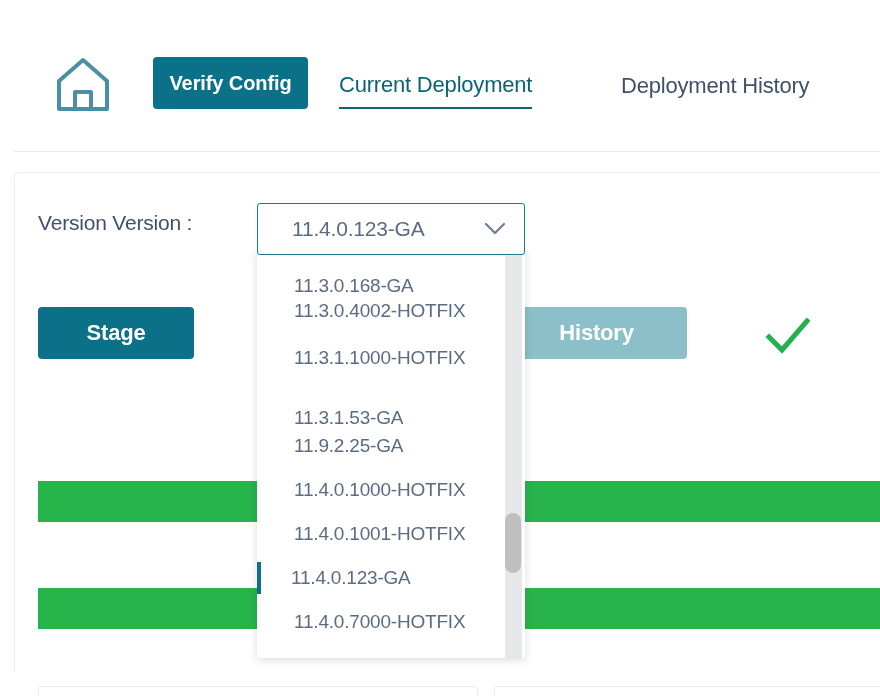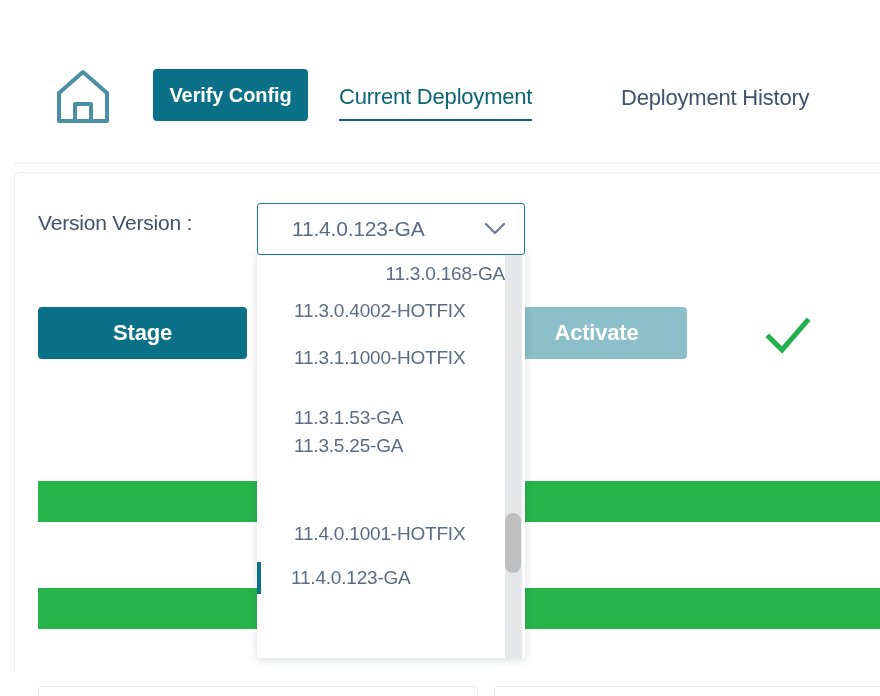--- a/index.html
+++ b/index.html
@@ -14,21 +14,20 @@
     overflow: hidden;
     position: relative;
   }
 
   
   .header {
     position: absolute;
     left: 0; top: 0;
     width: 808px;
     height: 152px;
-    margin-top: 12px;
   }
   .home-icon {
     position: absolute;
     left: 55px;
     top: 55px;
     width: 56px;
     height: 58px;
   }
   .home-icon svg { display: block; }
 
@@ -198,21 +197,21 @@
     background: #bfbfbf;
     border-radius: 8px;
     cursor: pointer;
   }
 
   
   .stage-btn {
     position: absolute;
     left: 38px;
     top: 307px;
-    width: 209px;
+    width: 156px;
     height: 52px;
     background: #0a7189;
     border: none;
     border-radius: 4px;
     color: #ffffff;
     font-size: 22px;
     font-weight: 700;
     font-family: "Liberation Sans", sans-serif;
     letter-spacing: -0.2px;
     cursor: pointer;
@@ -294,39 +293,41 @@
   <div class="header-divider"></div>
 </div>
 
 <div class="content-card"></div>
 
 <div class="label-software-version">Version Version :</div>
 
 <div class="progress-bar progress-bar-1"></div>
 <div class="progress-bar progress-bar-2"></div>
 
-<button class="activate-btn">Activate</button>
+<button class="activate-btn">History</button>
 
 <span class="status-check">
   <svg viewBox="0 0 46 38" width="46" height="38" aria-hidden="true">
     <path d="M4 19 L17 32 L42 3" fill="none" stroke="#22b14c" stroke-width="5" stroke-linecap="square" stroke-linejoin="miter"></path>
   </svg>
 </span>
 
 <button class="stage-btn">Stage</button>
 
 <div class="dropdown">
   <div class="dropdown-inner" id="dd-inner">
-      <div class="dd-item" style="top: 4px; text-align: right;">11.3.0.168-GA</div>
+      <div class="dd-item" style="top: 16px;">11.3.0.168-GA</div>
       <div class="dd-item" style="top: 41px;">11.3.0.4002-HOTFIX</div>
       <div class="dd-item" style="top: 88px;">11.3.1.1000-HOTFIX</div>
       <div class="dd-item" style="top: 148px;">11.3.1.53-GA</div>
-      <div class="dd-item" style="top: 176px;">11.3.5.25-GA</div>
+      <div class="dd-item" style="top: 176px;">11.9.2.25-GA</div>
+      <div class="dd-item" style="top: 220px;">11.4.0.1000-HOTFIX</div>
       <div class="dd-item" style="top: 264px;">11.4.0.1001-HOTFIX</div>
       <div class="dd-item selected" style="top: 308px;">11.4.0.123-GA</div>
+      <div class="dd-item" style="top: 352px;">11.4.0.7000-HOTFIX</div>
       <div class="dd-item" style="top: 396px;">11.4.0.8000-HOTFIX</div>
     </div>
   <div class="dd-scroll-track"></div>
   <div class="dd-scroll-thumb"></div>
 </div>
 
 <div class="select-box">
   <span class="select-value">11.4.0.123-GA</span>
   <span class="select-chevron">
     <svg viewBox="0 0 22 14" width="22" height="14" aria-hidden="true">

